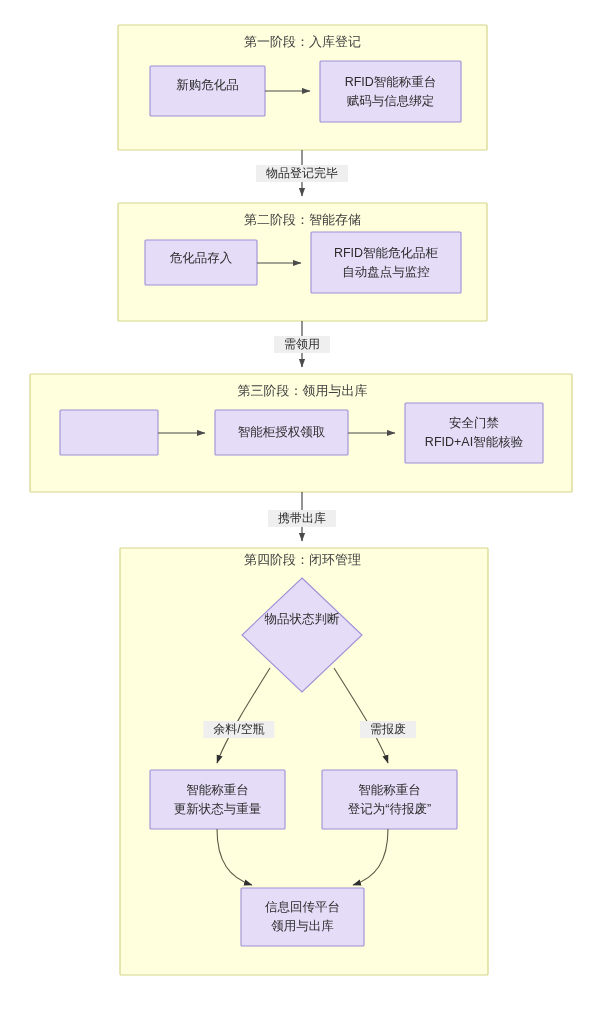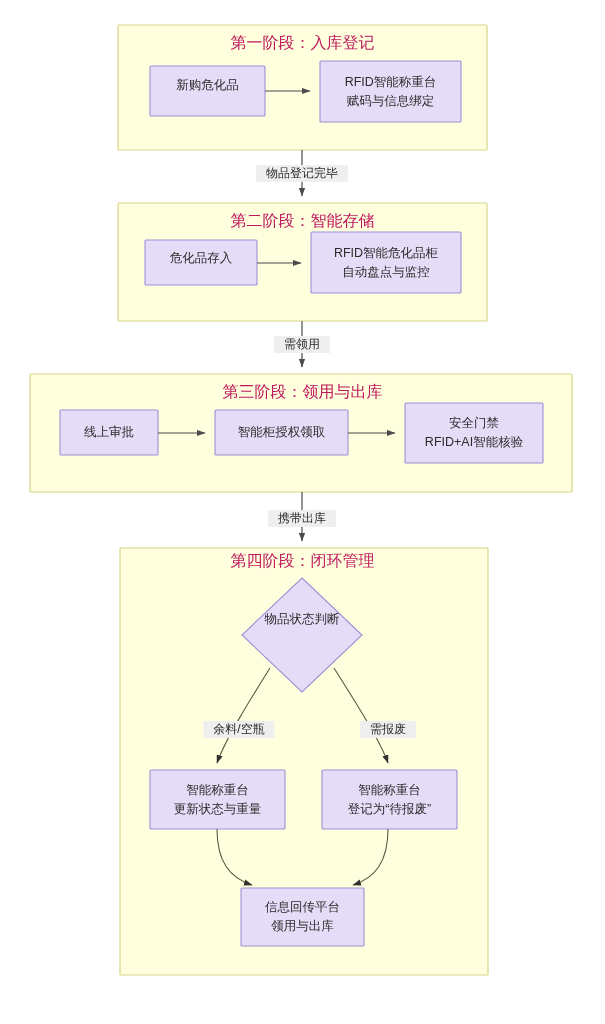--- a/index.html
+++ b/index.html
@@ -46,22 +46,22 @@
     stroke: #4b4b4b;
     stroke-width: 1.2px;
   }
   .edge-path-thin {
     fill: none;
     stroke: #5a5a46;
     stroke-width: 1.1px;
   }
   .cluster-title {
     position: absolute;
-    color: #be185d;
-    font-size: 16px;
+    color: #404040;
+    font-size: 13px;
     text-align: center;
     white-space: nowrap;
     width: 100%;
     left: 0;
   }
   .node-label {
     position: absolute;
     display: flex;
     flex-direction: column;
     align-items: center;
@@ -159,23 +159,20 @@
     <span>危化品存入</span>
   </div>
   <div class="node-label" style="left:311px; top:232px; width:150px; height:61px;">
     <span>RFID智能危化品柜</span>
     <span>自动盘点与监控</span>
   </div>
 
   <div class="edge-label" style="left:302px; top:336px;">需领用</div>
 
   <div class="cluster-title" style="top:382px;">第三阶段：领用与出库</div>
-  <div class="node-label" style="left:60px; top:410px; width:98px; height:45px;">
-    <span>线上审批</span>
-  </div>
   <div class="node-label" style="left:405px; top:403px; width:138px; height:60px;">
     <span>安全门禁</span>
     <span>RFID+AI智能核验</span>
   </div>
   <div class="node-label" style="left:215px; top:410px; width:133px; height:45px;">
     <span>智能柜授权领取</span>
   </div>
 
   <div class="edge-label" style="left:302px; top:510px;">携带出库</div>
 

